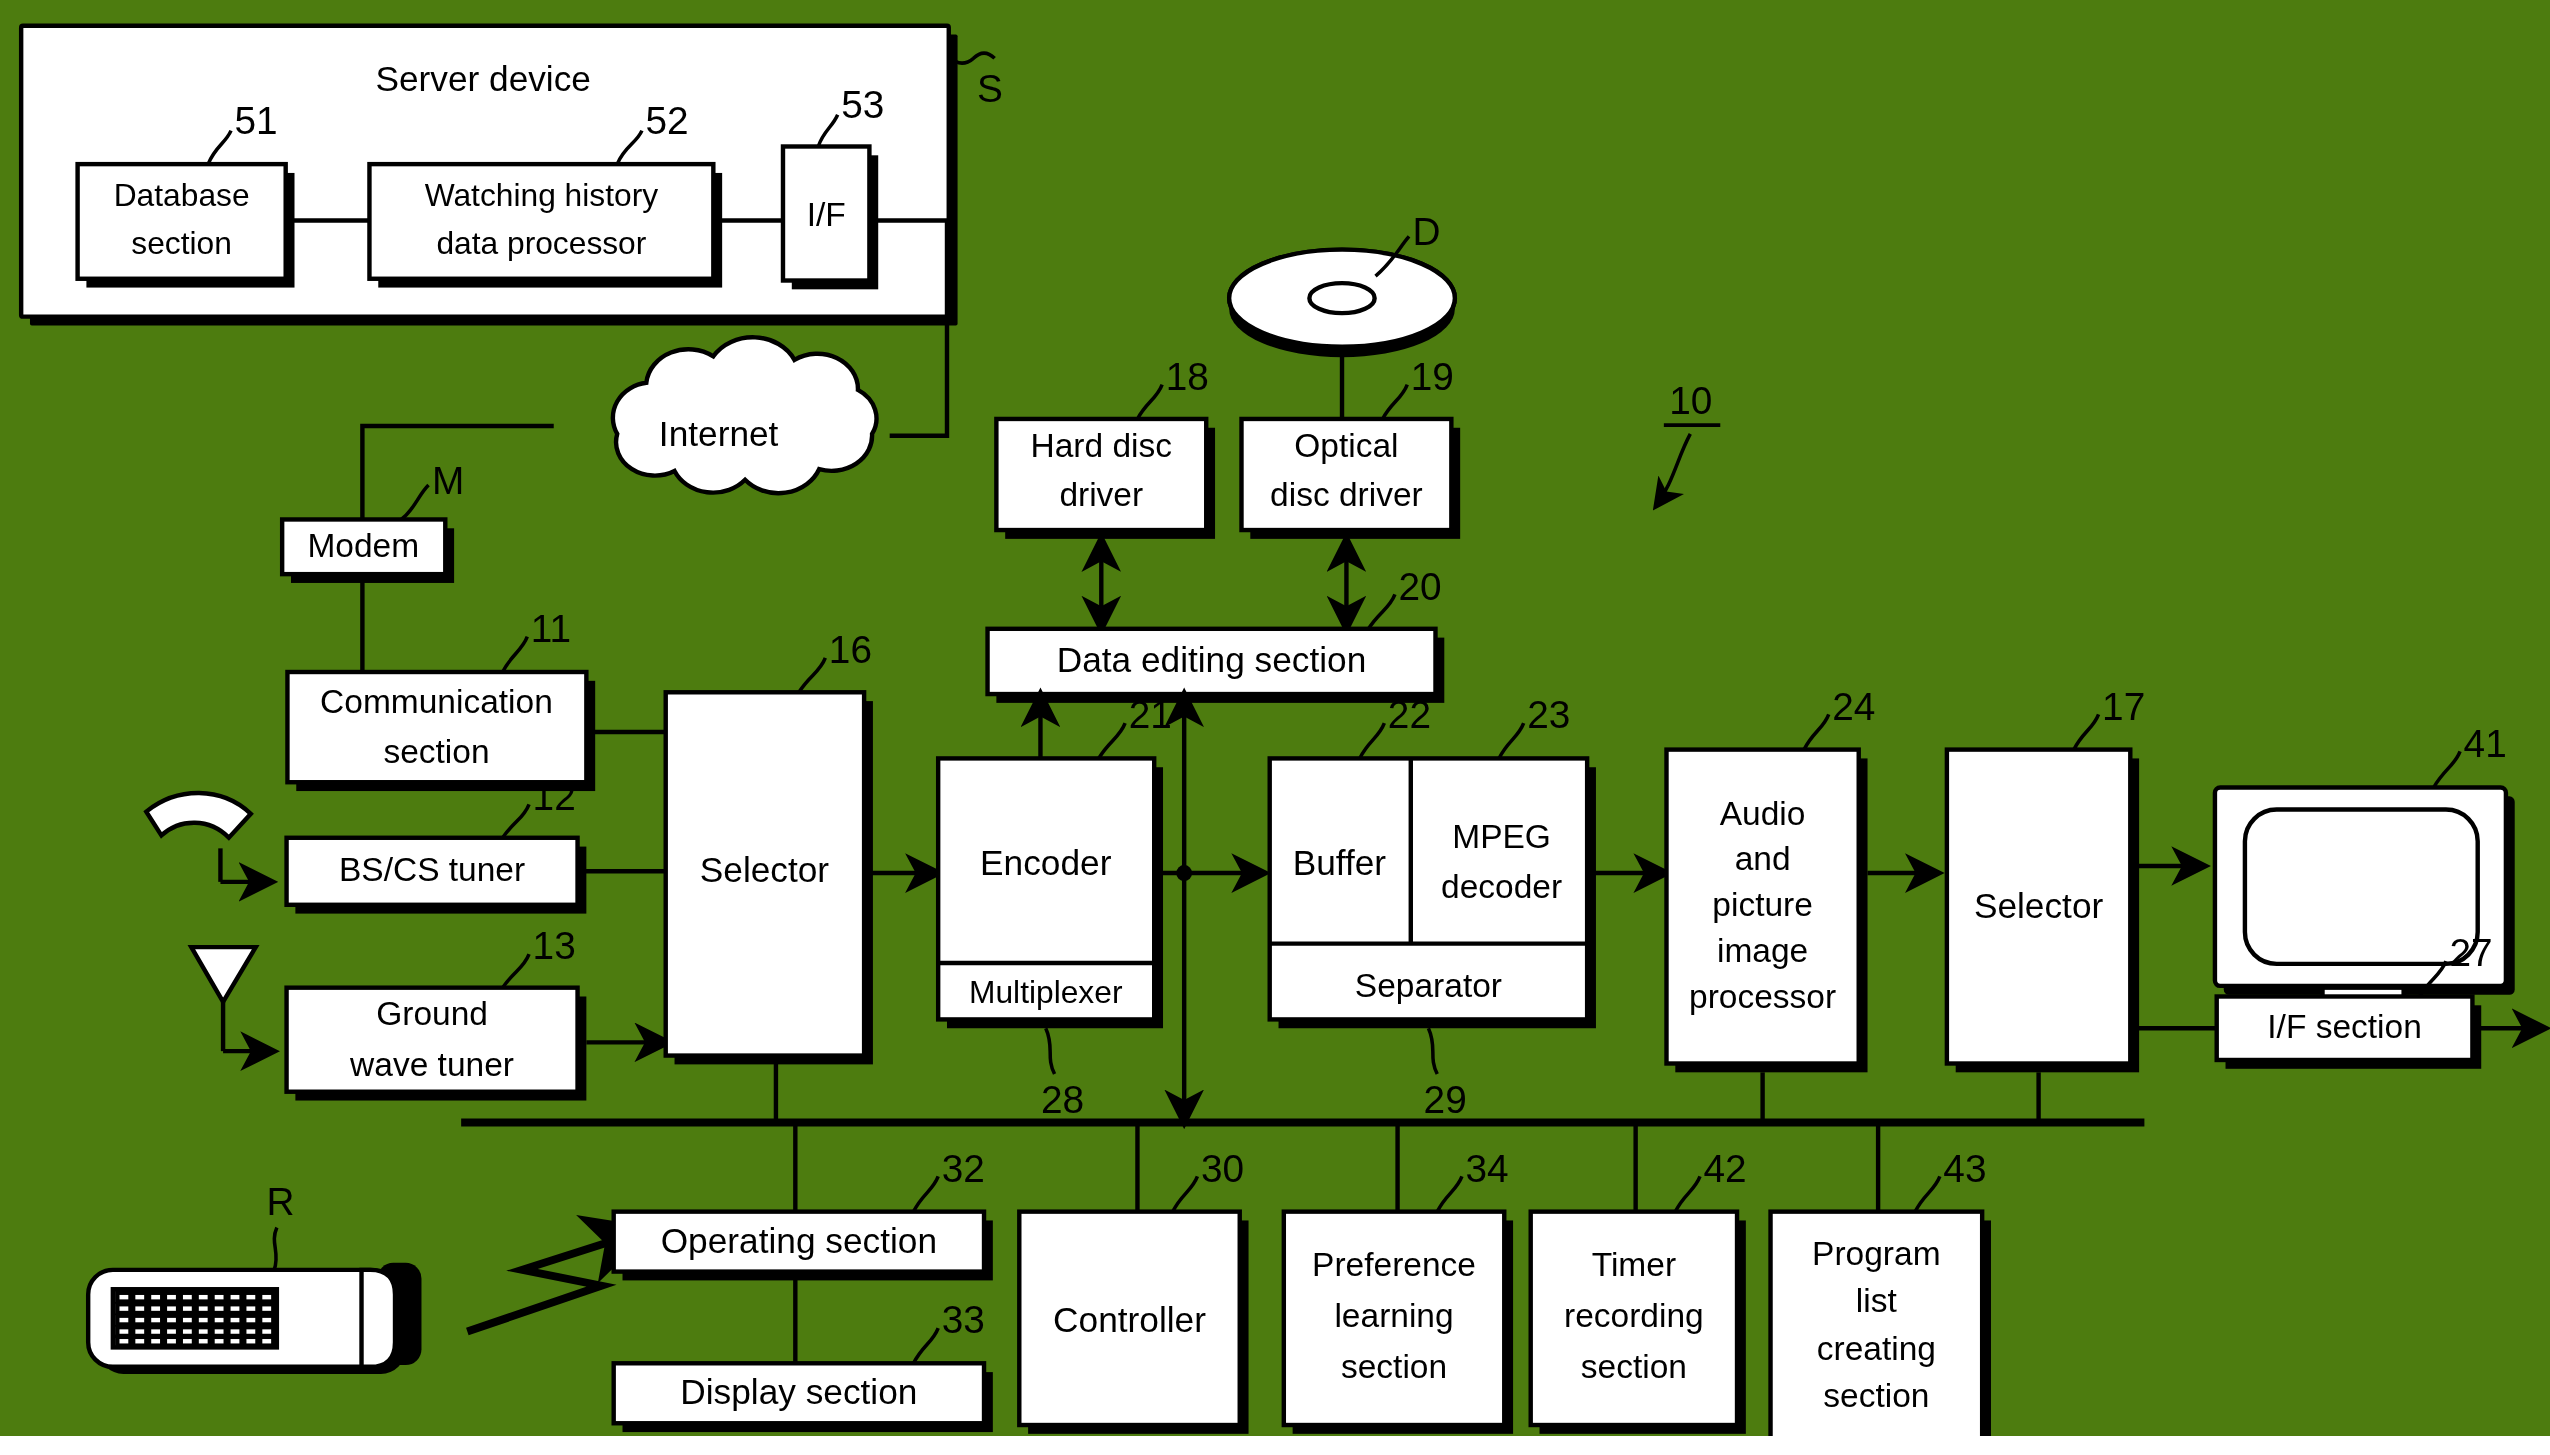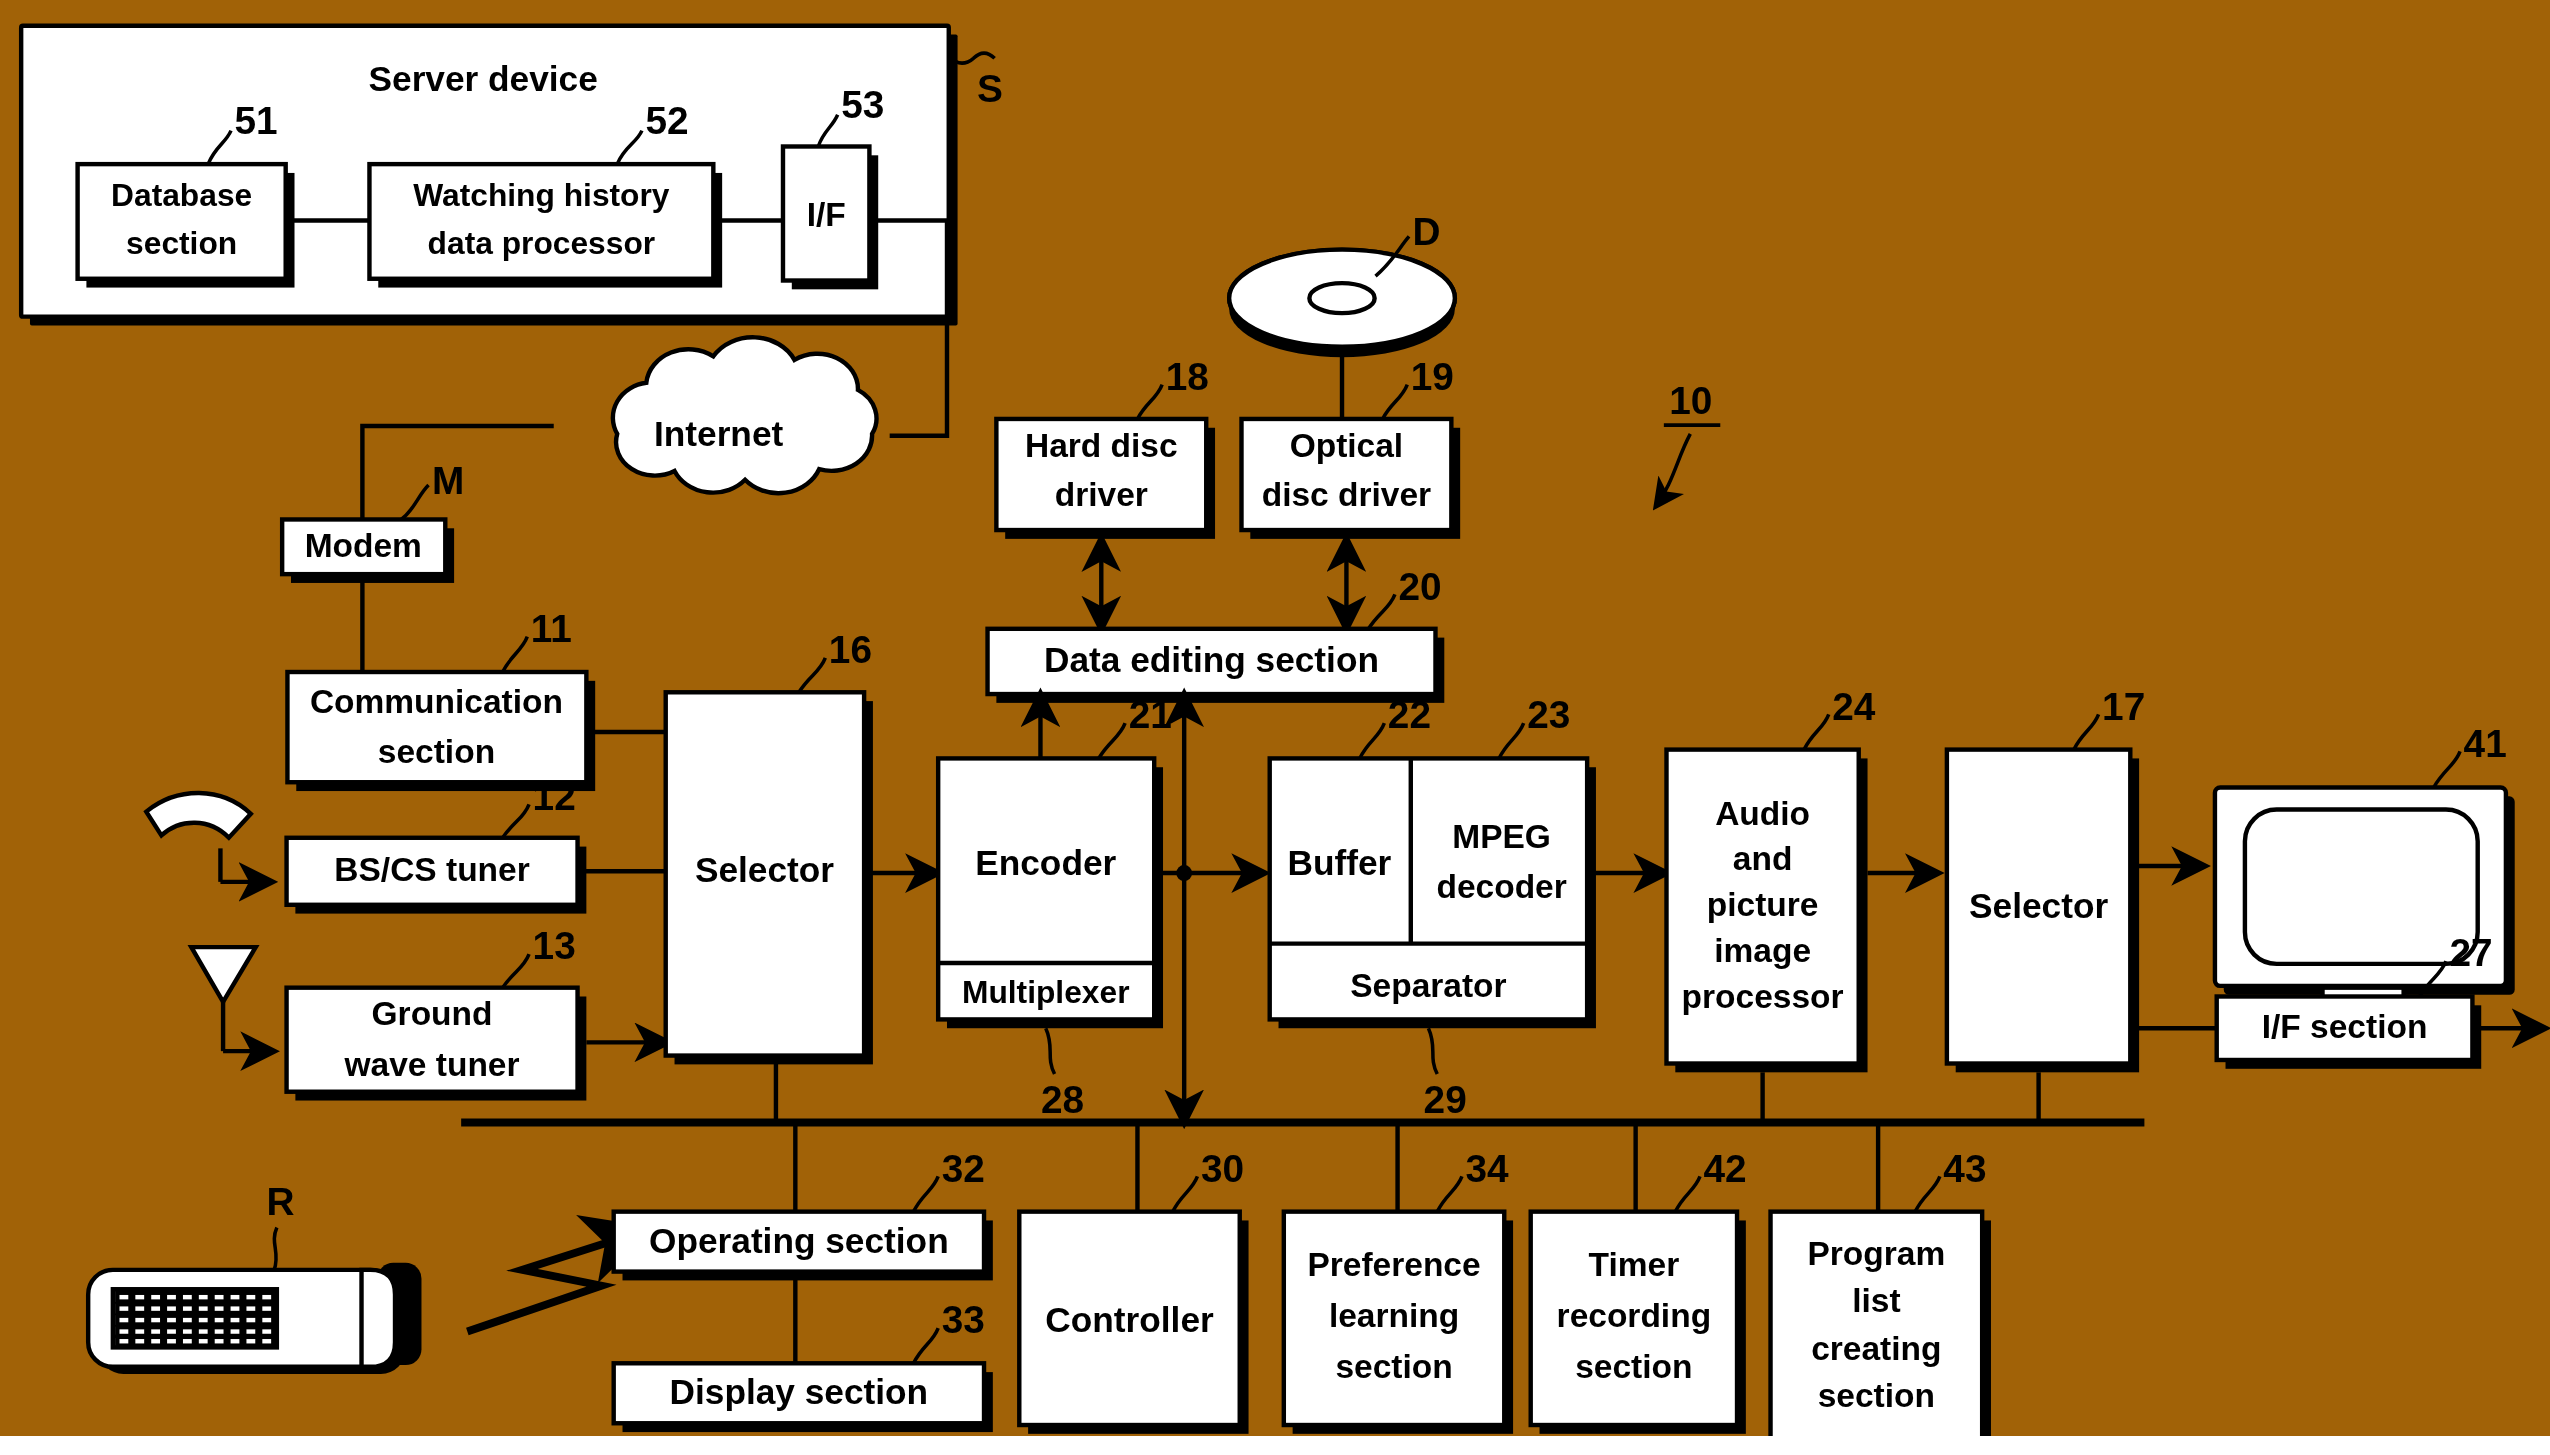--- a/index.html
+++ b/index.html
@@ -1,17 +1,17 @@
 <!DOCTYPE html>
 <html style="font-size:14px"><head>
 <meta charset="utf-8">
 <style>
   html,body{margin:0;padding:0;background:#fff;}
   body{font-family:"Liberation Sans", sans-serif;}
-  #stage{position:relative;width:2550px;height:1436px;background:#a16207;overflow:hidden;font-weight:bold;}
+  #stage{position:relative;width:2550px;height:1436px;background:#4d7c0f;overflow:hidden;}
   #svgroot{position:absolute;left:0;top:0;width:2550px;height:1456px;}
   .blk{ fill:#fff; stroke:#000; stroke-width:5; }
   .shadow{ fill:#000; stroke:none; }
   .ln{ stroke:#000; stroke-width:5; fill:none; }
   .lnthick{ stroke:#000; stroke-width:9; fill:none; }
   .lnthin{ stroke:#000; stroke-width:4; fill:none; }
   .lead{ stroke:#000; stroke-width:4; fill:none; }
   .txt{ font-family:"Liberation Sans", sans-serif; fill:#000; text-anchor:middle; dominant-baseline:middle; }
   .t36{ font-size:36px; }
   .t38{ font-size:38px; }

